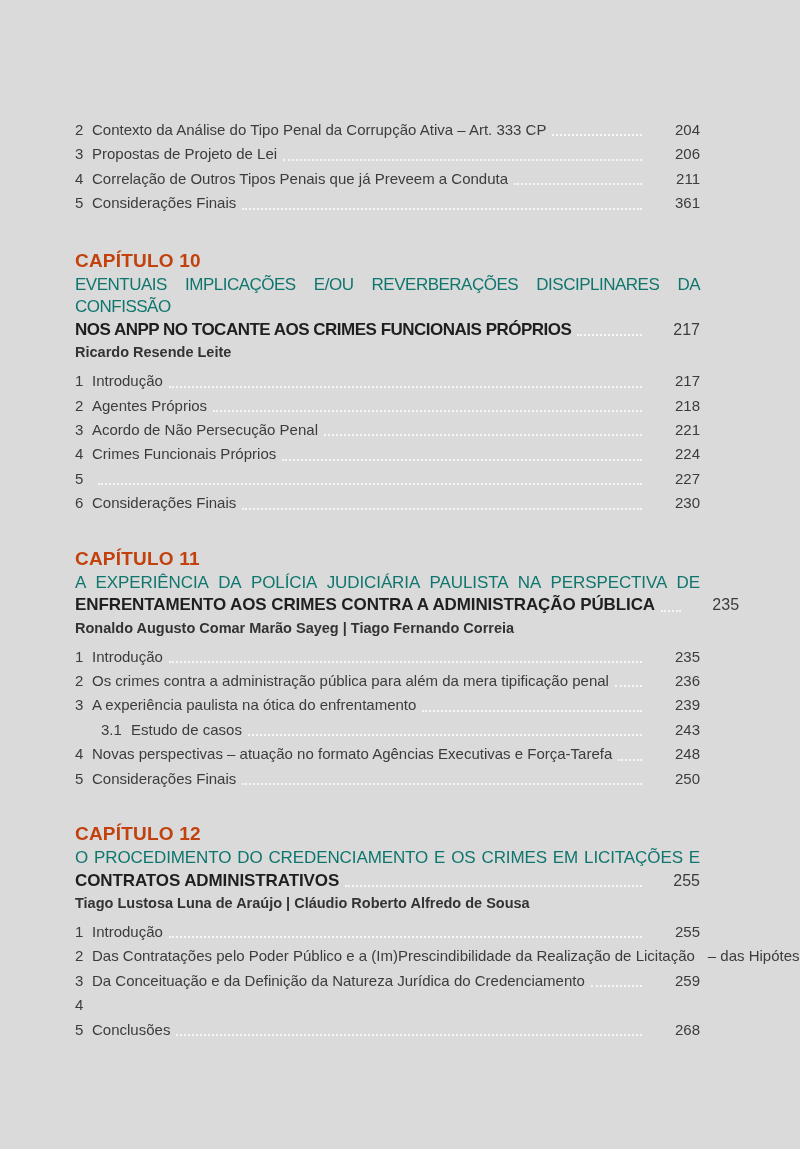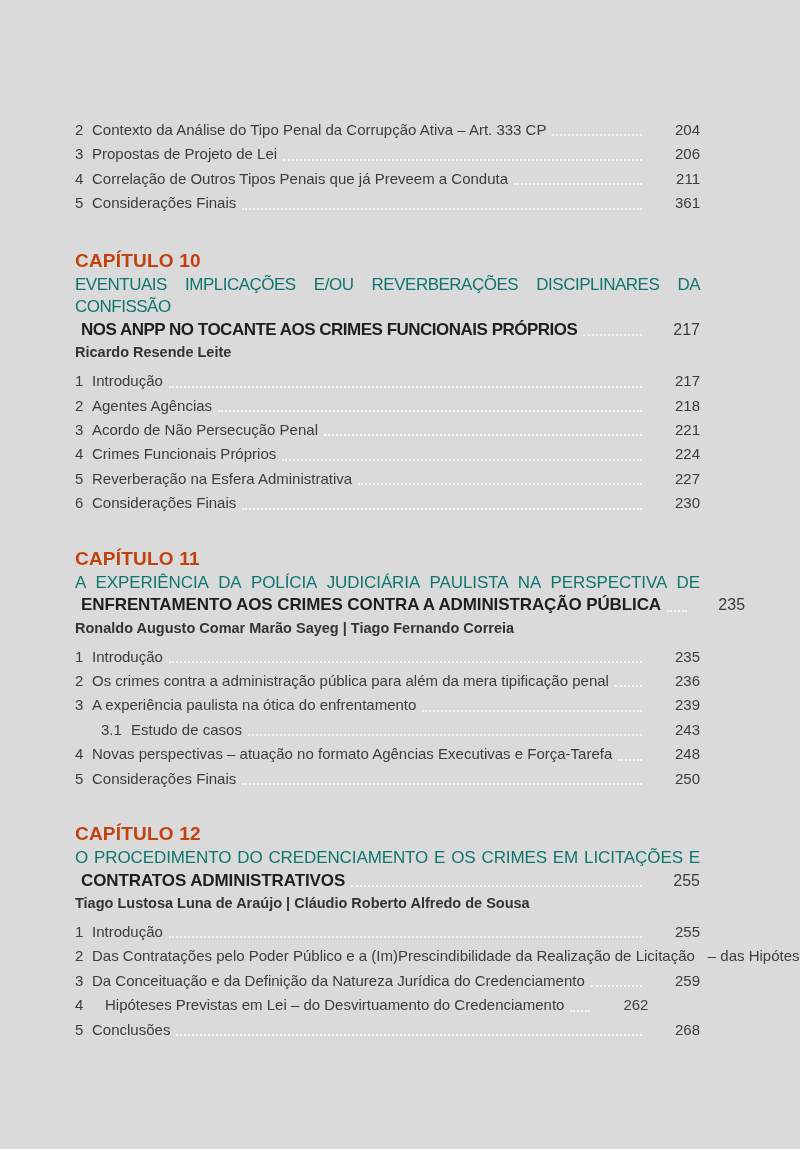--- a/index.html
+++ b/index.html
@@ -60,21 +60,20 @@
     text-align:justify;
     text-align-last:justify;
     letter-spacing:-.1px;
   }
   .chapter.condensed .chap-title-l1,
   .chapter.condensed .chap-title-l2{letter-spacing:-.5px;}
   .chap-title-row{
     display:flex;
     align-items:center;
     line-height:22.5px;
-    margin-left:6px;
   }
   .chap-title-l2{
     font-size:17px;
     font-weight:bold;
     color:#1f1f1f;
     white-space:nowrap;
     letter-spacing:-.1px;
   }
   .chap-title-row .dots{margin-bottom:5px;}
   .authors{
@@ -126,39 +125,38 @@
   <div class="authors">Ricardo Resende Leite</div>
   <div class="chap-entries">
     <div class="entry">
       <span class="num">1</span>
       <span class="txt">Introdução</span>
       <span class="dots"></span>
       <span class="pg">217</span>
     </div>
     <div class="entry">
       <span class="num">2</span>
-      <span class="txt">Agentes Agências</span>
+      <span class="txt">Agentes Próprios</span>
       <span class="dots"></span>
       <span class="pg">218</span>
     </div>
     <div class="entry">
       <span class="num">3</span>
       <span class="txt">Acordo de Não Persecução Penal</span>
       <span class="dots"></span>
       <span class="pg">221</span>
     </div>
     <div class="entry">
       <span class="num">4</span>
       <span class="txt">Crimes Funcionais Próprios</span>
       <span class="dots"></span>
       <span class="pg">224</span>
     </div>
     <div class="entry">
       <span class="num">5</span>
-      <span class="txt">Reverberação na Esfera Administrativa</span>
       <span class="dots"></span>
       <span class="pg">227</span>
     </div>
     <div class="entry">
       <span class="num">6</span>
       <span class="txt">Considerações Finais</span>
       <span class="dots"></span>
       <span class="pg">230</span>
     </div>
   </div>
@@ -242,25 +240,20 @@
     </div>
     <div class="entry">
       <span class="num">3</span>
       <span class="txt">Da Conceituação e da Definição da Natureza Jurídica do Credenciamento</span>
       <span class="dots"></span>
       <span class="pg">259</span>
     </div>
     <div class="entry two">
       <span class="num">4</span>
       <div class="body">
-        <div class="l2">
-          <span class="txt">Hipóteses Previstas em Lei – do Desvirtuamento do Credenciamento</span>
-          <span class="dots"></span>
-          <span class="pg">262</span>
-        </div>
       </div>
     </div>
     <div class="entry">
       <span class="num">5</span>
       <span class="txt">Conclusões</span>
       <span class="dots"></span>
       <span class="pg">268</span>
     </div>
   </div>
 </section>

